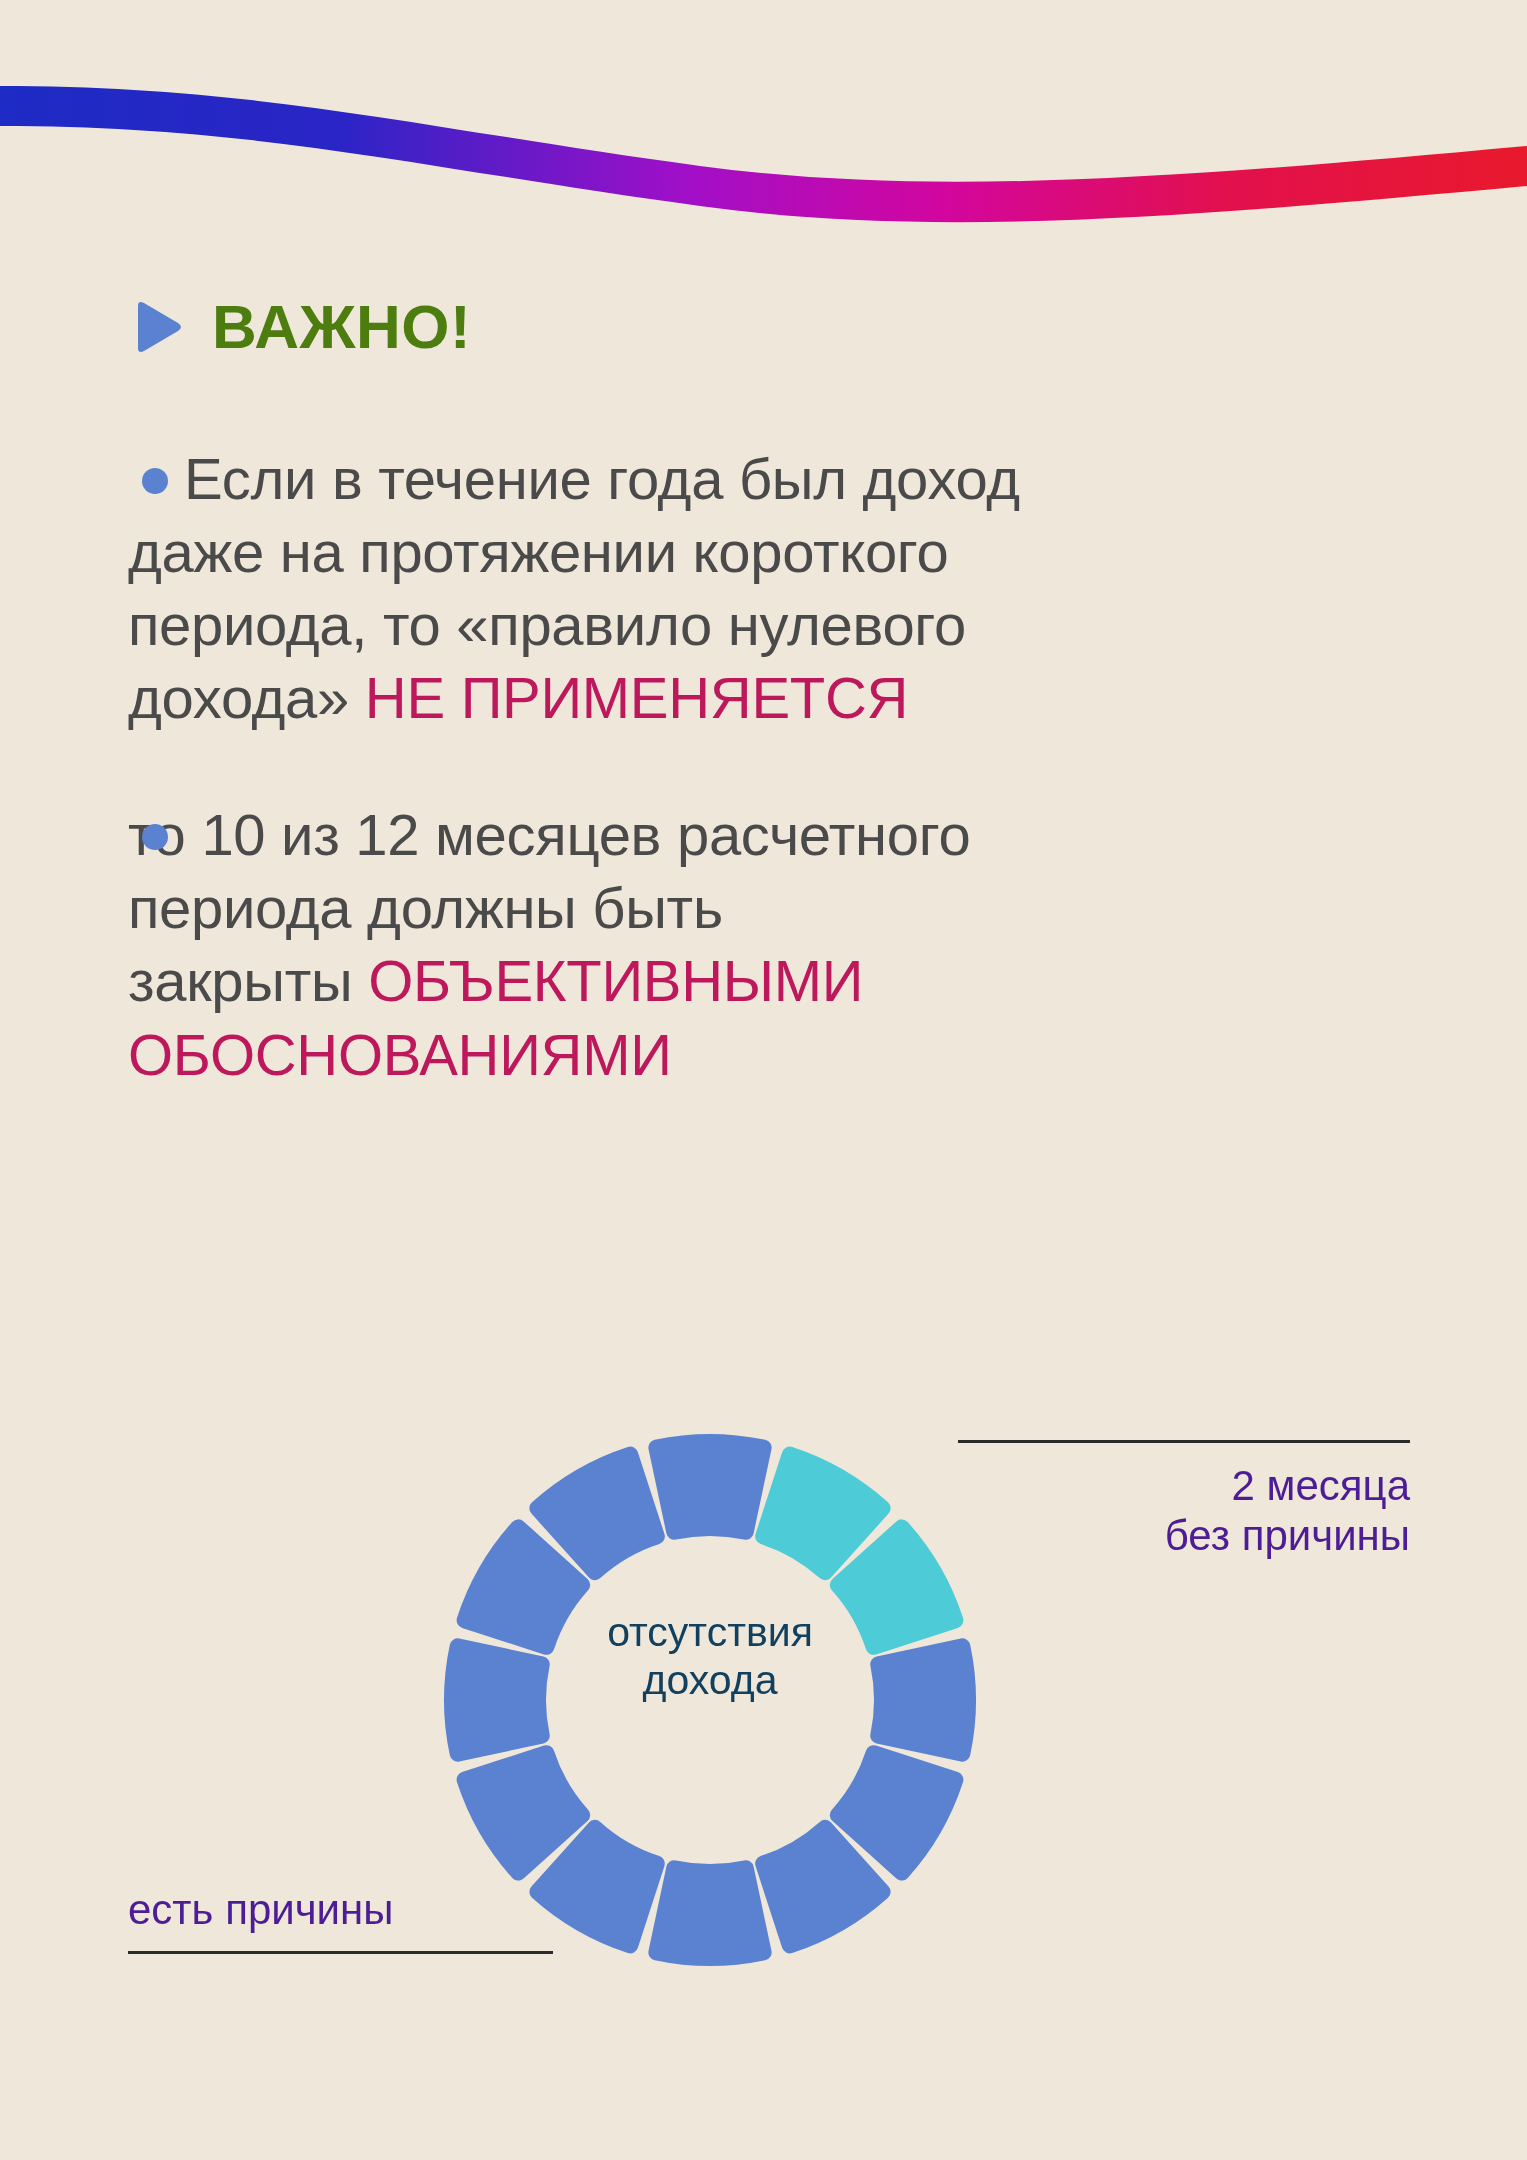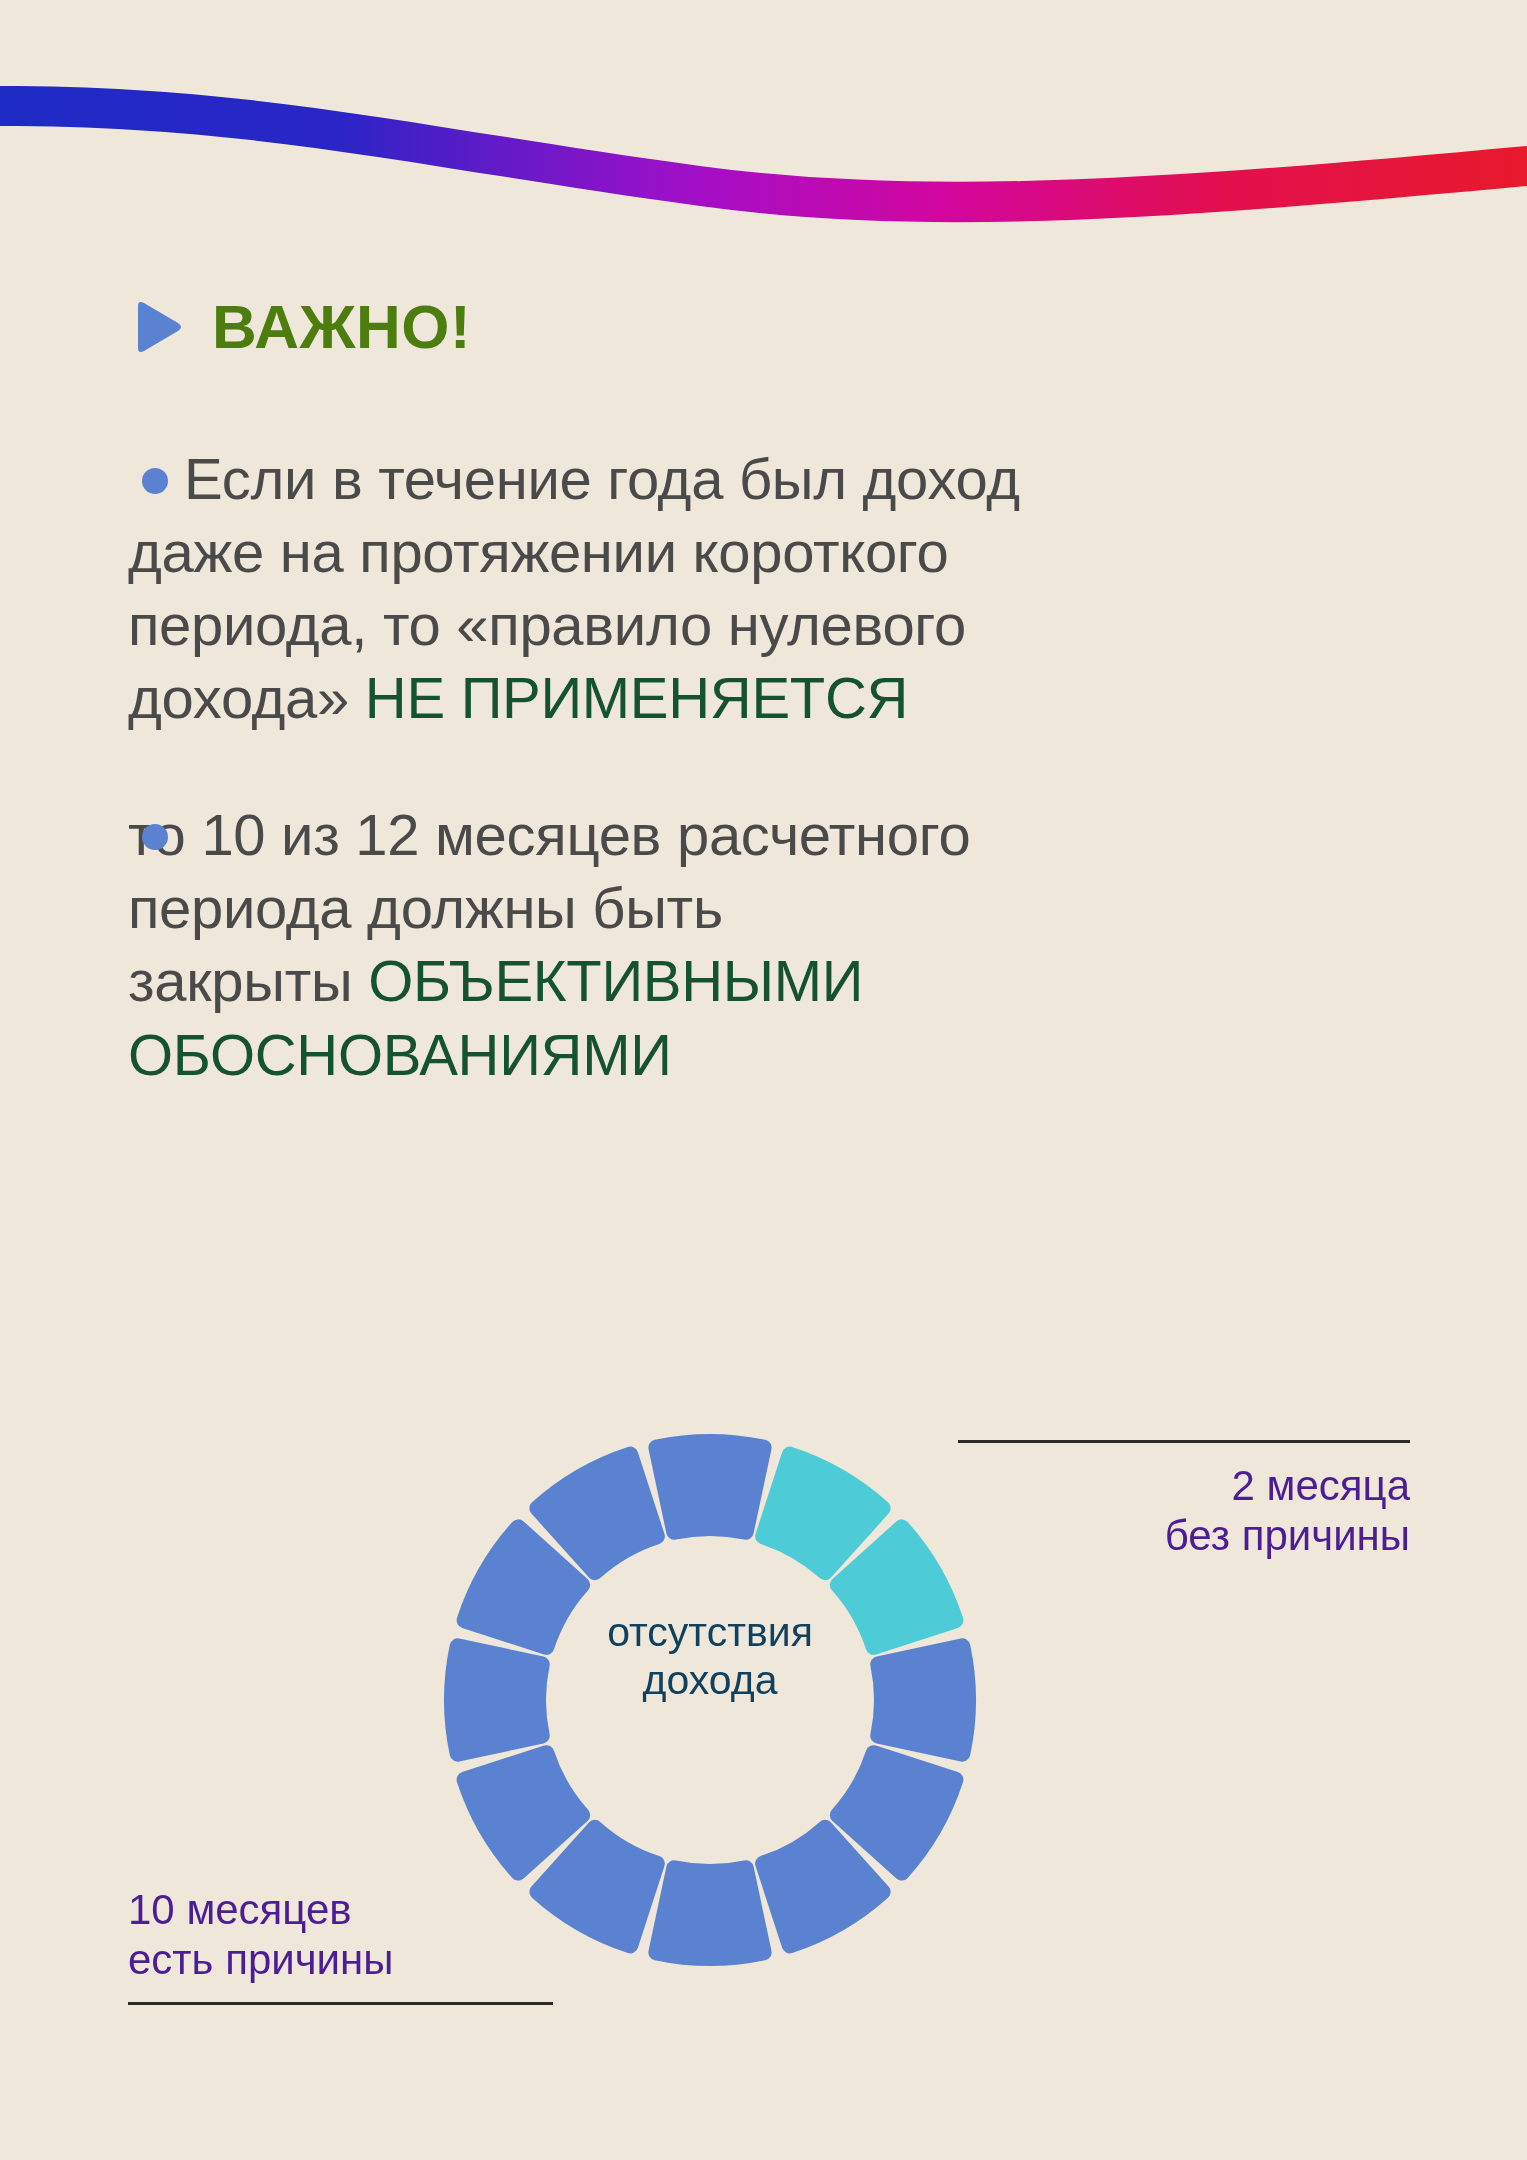--- a/index.html
+++ b/index.html
@@ -35,21 +35,21 @@
   .bullet-dot {
     position:absolute; left:14px; top:26px;
     width:26px; height:26px; border-radius:50%;
     background:#5B82D1;
   }
   .bullet-text {
     font-size:58px; line-height:1.26; color:#4A4A4A;
     font-weight:400; letter-spacing:-0.3px;margin-top:12px;
   }
   .bullet-text .indent { padding-left:56px; display:inline-block; }
-  .hl { color:#14532d; }
+  .hl { color:#be185d; }
 
   
   .chart-area { position:absolute; left:0; top:1390px; width:1527px; height:650px; }
   .donut-svg { position:absolute; left:440px; top:0px; width:540px; height:620px; }
 
   .donut-center-label {
     position:absolute; left:545px; top:218px; width:330px;
     text-align:center; color:#11415F;
     font-size:41px; line-height:1.18; font-weight:400;
   }
@@ -145,18 +145,17 @@
     <div>дохода</div>
   </div>
 
   <div class="callout callout-right">
     <div class="rule"></div>
     <div class="callout-line">2 месяца</div>
     <div class="callout-line">без причины</div>
   </div>
 
   <div class="callout callout-left">
-    <div class="callout-line">10 месяцев</div>
     <div class="callout-line">есть причины</div>
     <div class="rule"></div>
   </div>
 
 </div>
 
 </body></html>

